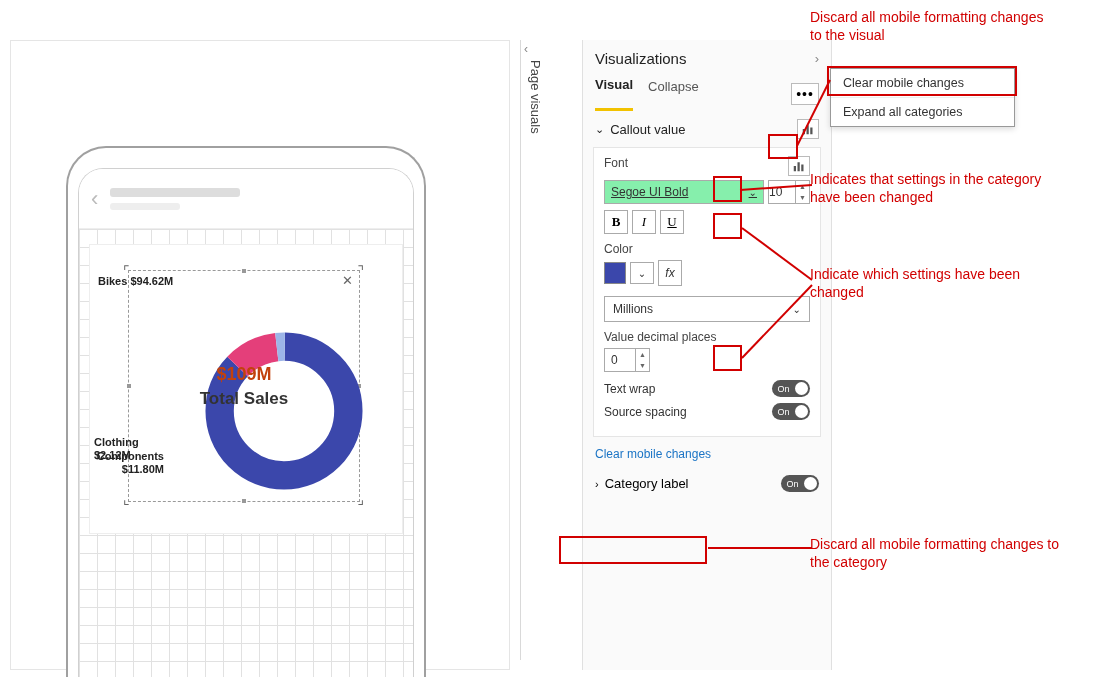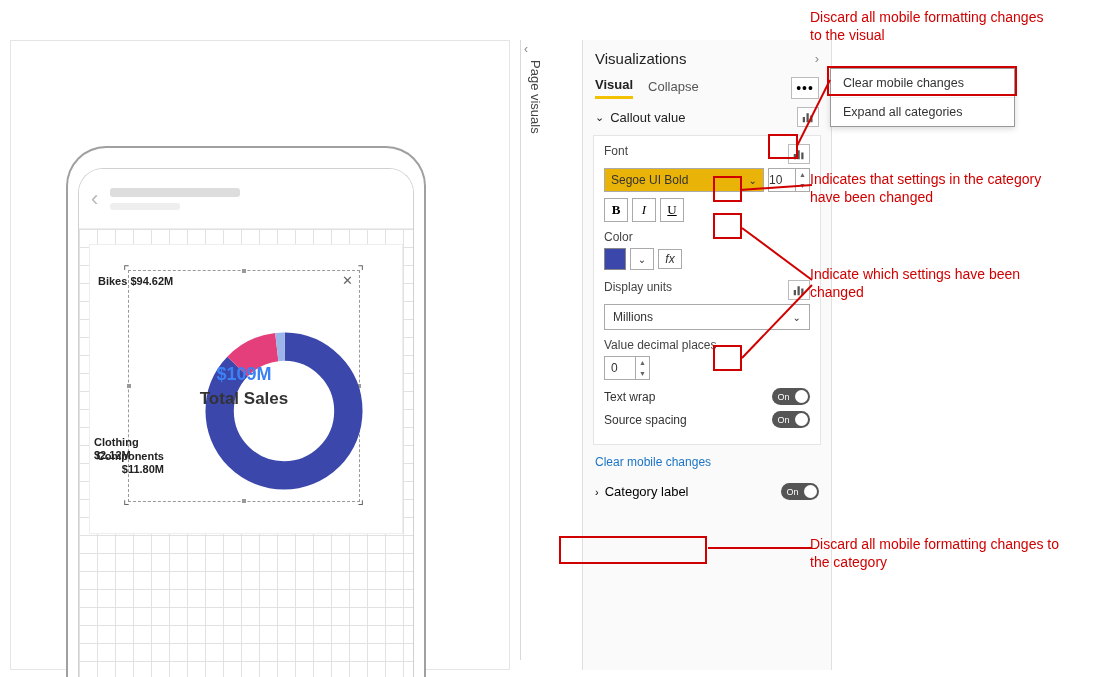--- a/index.html
+++ b/index.html
@@ -23,63 +23,63 @@
 .sel-handle{position:absolute;font-size:14px;color:#666;}
 .sh-tl{left:-6px;top:-8px;} .sh-tr{right:-5px;top:-8px;}
 .sh-bl{left:-6px;bottom:-6px;} .sh-br{right:-5px;bottom:-6px;}
 .sh-tm{left:50%;top:-2px;transform:translateX(-50%);width:4px;height:4px;background:#999;}
 .sh-bm{left:50%;bottom:-2px;transform:translateX(-50%);width:4px;height:4px;background:#999;}
 .sh-ml{left:-2px;top:50%;transform:translateY(-50%);width:4px;height:4px;background:#999;}
 .sh-mr{right:-2px;top:50%;transform:translateY(-50%);width:4px;height:4px;background:#999;}
 .close-x{position:absolute;right:6px;top:2px;font-size:13px;color:#666;}
 .donut{position:absolute;left:70px;top:55px;}
 .center-txt{position:absolute;left:50%;top:50%;transform:translate(-50%,-50%);text-align:center;}
-.center-val{color:#3b82f6;font-weight:bold;font-size:18px;}
+.center-val{color:#c2410c;font-weight:bold;font-size:18px;}
 .center-lbl{color:#333;font-weight:600;font-size:17px;margin-top:4px;}
 .dl{position:absolute;font-size:11px;color:#222;font-weight:600;line-height:1.15;}
 .dl1{left:8px;top:30px;}
 .dl2{left:4px;top:191px;text-align:left;width:60px;}
 .dl3{left:-4px;top:205px;text-align:right;width:78px;}
 
 
 .v-divider{position:absolute;left:520px;top:40px;width:1px;height:620px;background:#d9d9d9;}
 .side-label{position:absolute;left:528px;top:60px;writing-mode:vertical-lr;font-size:13px;color:#444;}
 .collapse-chev{position:absolute;left:524px;top:42px;color:#888;font-size:12px;}
 
 
 .panel{position:absolute;left:550px;top:40px;width:250px;height:630px;border-left:1px solid #e0e0e0;border-right:1px solid #e0e0e0;background:#fafafa;padding:0;margin-left:32px;}
 .panel-hdr{display:flex;align-items:center;justify-content:space-between;padding:10px 12px;}
 .panel-title{font-size:15px;color:#222;}
 .panel-arrow{color:#888;font-size:13px;}
 .search-box{display:flex;align-items:center;margin:0 10px 8px;border:1px solid #bbb;background:#fff;height:28px;padding:0 8px;font-size:13px;}
 .search-box svg{margin-right:6px;}
 .search-input{border:none;outline:none;flex:1;font-size:13px;color:#666;}
 .tabs{display:flex;gap:15px;padding:0 12px;font-size:13px;align-items:center;}
-.tab{padding-bottom:4px;color:#555;}
+.tab{padding-bottom:16px;color:#555;}
 .tab.active{border-bottom:3px solid #f2c200;font-weight:600;color:#222;}
 .more-btn{margin-left:auto;border:1px solid #bbb;width:28px;height:22px;display:flex;align-items:center;justify-content:center;background:#fff;font-size:14px;line-height:1;letter-spacing:1px;}
 .section-row{display:flex;align-items:center;padding:8px 12px 8px;font-size:13px;color:#222;}
 .section-row .chev{margin-right:6px;font-size:11px;}
 .chg-ind{width:22px;height:20px;border:1px solid #bbb;background:#fff;display:flex;align-items:center;justify-content:center;margin-left:auto;}
 .card{margin:0 10px 4px;background:#fff;border:1px solid #e5e5e5;padding:8px 10px 10px;font-size:12px;color:#333;}
 .lbl-row{display:flex;align-items:flex-start;margin-bottom:4px;}
 .field-label{font-size:12px;color:#444;}
 .font-row{display:flex;gap:4px;margin-bottom:6px;}
-.font-sel{flex:1;border:1px solid #aaa;height:24px;display:flex;align-items:center;padding:0 6px;font-size:12px;background:#eab308;justify-content:space-between;}
+.font-sel{flex:1;border:1px solid #aaa;height:24px;display:flex;align-items:center;padding:0 6px;font-size:12px;background:#86efac;justify-content:space-between;text-decoration:underline;}
 .num-box{width:42px;border:1px solid #aaa;height:24px;display:flex;align-items:center;background:#fff;}
 .num-val{flex:1;text-align:left;font-size:12px;}
 .num-arr{border-left:1px solid #aaa;width:14px;height:100%;display:flex;flex-direction:column;}
 .num-arr span{flex:1;font-size:7px;display:flex;align-items:center;justify-content:center;color:#666;}
 .biu{display:flex;gap:4px;margin-bottom:8px;}
 .biu button{width:24px;height:24px;border:1px solid #aaa;background:#fff;font-family:Georgia,serif;font-size:13px;}
 .biu .b{font-weight:bold;} .biu .i{font-style:italic;} .biu .u{text-decoration:underline;}
 .color-row{display:flex;gap:4px;margin-bottom:10px;align-items:center;}
 .swatch{width:22px;height:22px;background:#3b47ab;border:1px solid #888;}
 .dd{width:24px;height:22px;border:1px solid #aaa;background:#fff;display:flex;align-items:center;justify-content:center;font-size:10px;}
-.fx{width:24px;height:20px;border:1px solid #aaa;background:#fff;font-style:italic;font-size:12px;display:flex;align-items:center;justify-content:center;}
+.fx{width:24px;height:26px;border:1px solid #aaa;background:#fff;font-style:italic;font-size:12px;display:flex;align-items:center;justify-content:center;}
 .sel{border:1px solid #aaa;height:26px;display:flex;align-items:center;justify-content:space-between;padding:0 8px;background:#fff;font-size:12px;margin-bottom:8px;}
 .dec-box{width:46px;height:24px;border:1px solid #aaa;display:flex;align-items:center;background:#fff;margin-bottom:8px;}
 .dec-val{flex:1;padding-left:6px;font-size:12px;}
 .tog-row{display:flex;align-items:center;justify-content:space-between;font-size:12px;margin-bottom:6px;}
 .toggle{width:38px;height:17px;border-radius:9px;background:#555;color:#fff;font-size:9px;display:flex;align-items:center;padding:0 2px;gap:2px;}
 .toggle .knob{width:13px;height:13px;border-radius:50%;background:#fff;}
 .toggle .txt{flex:1;text-align:center;}
 .clear-link{color:#1b74c5;font-size:12px;padding:6px 12px;}
 .sect2{display:flex;align-items:center;padding:8px 12px;font-size:13px;}
 .sect2 .chev{margin-right:6px;font-size:11px;}
@@ -194,30 +194,20 @@
       <button class="b">B</button>
       <button class="i">I</button>
       <button class="u">U</button>
     </div>
     <div class="field-label" style="margin-bottom:4px">Color</div>
     <div class="color-row">
       <div class="swatch"></div>
       <div class="dd">⌄</div>
       <div class="fx">fx</div>
     </div>
-    <div class="lbl-row">
-      <span class="field-label">Display units</span>
-      <span class="chg-ind" style="margin-left:auto">
-        <svg width="12" height="12" viewBox="0 0 16 16">
-            <rect x="1" y="8" width="3" height="7" fill="#555"></rect>
-            <rect x="6" y="3" width="3" height="12" fill="#555"></rect>
-            <rect x="11" y="6" width="3" height="9" fill="#555"></rect>
-          </svg>
-      </span>
-    </div>
     <div class="sel">
       <span>Millions</span>
       <span style="font-size:10px">⌄</span>
     </div>
     <div class="field-label" style="margin-bottom:4px">Value decimal places</div>
     <div class="dec-box">
       <span class="dec-val">0</span>
       <span class="num-arr">
           <span>▲</span>
           <span>▼</span>

